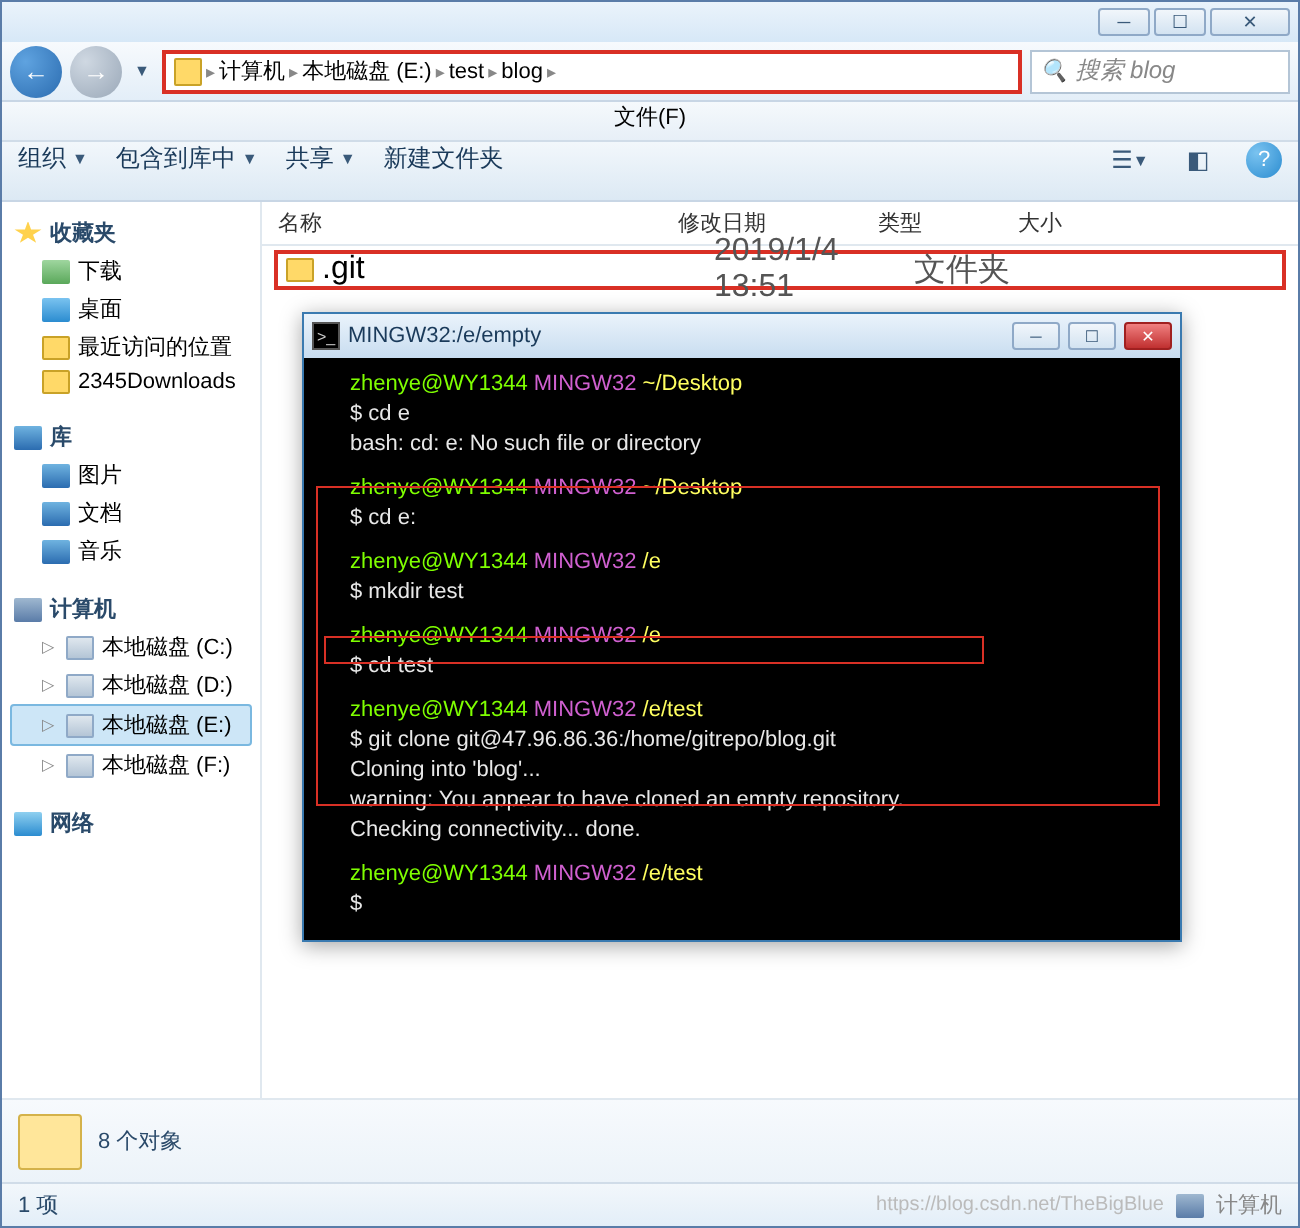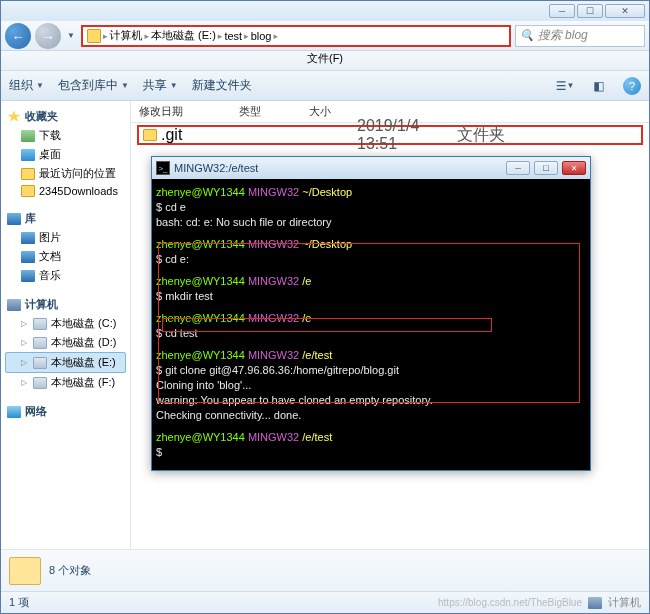--- a/index.html
+++ b/index.html
@@ -21,21 +21,21 @@
 .bc-icon { width: 14px; height: 14px; background: #ffd968; border: 1px solid #c9a227; border-radius: 1px; }
 .bc-sep { color: #888; font-size: 9px; }
 .searchbox { width: 130px; height: 22px; background: #fff; border: 1px solid #b4c5d6; display: flex; align-items: center; padding: 0 4px; gap: 4px; color: #888; font-style: italic; }
 .search-ico { color: #5a7ca8; font-size: 11px; }
 
 
 .menubar { height: 20px; background: linear-gradient(#f5f9fc,#e7eff7); border-bottom: 1px solid #d0dce8; display: flex; align-items: center; padding: 0 6px; gap: 12px; font-size: 11px; flex-direction: column; }
 .menu-item { cursor: pointer; }
 
 
-.toolbar { height: 30px; background: linear-gradient(#f2f7fb,#dce9f4); border-bottom: 1px solid #c8d6e5; display: flex; align-items: center; padding: 0 8px; gap: 14px; font-size: 12px; color: #1a3a5a; }
+.toolbar { height: 30px; background: linear-gradient(#f2f7fb,#dce9f4); border-bottom: 1px solid #c8d6e5; display: flex; align-items: flex-start; padding: 0 8px; gap: 14px; font-size: 12px; color: #1a3a5a; }
 .tool-item { display: flex; align-items: center; gap: 3px; cursor: pointer; }
 .tool-drop { font-size: 8px; color: #3a5a7a; }
 .toolbar-spacer { flex: 1; }
 .tool-icon { width: 20px; height: 18px; display: flex; align-items: center; justify-content: center; color: #3a5a7a; font-size: 12px; cursor: pointer; }
 .help-icon { width: 18px; height: 18px; border-radius: 50%; background: radial-gradient(circle at 30% 30%,#7ac3f0,#2b8cd0); color: #fff; display: flex; align-items: center; justify-content: center; font-size: 11px; cursor: pointer; }
 
 
 .body { flex: 1; display: flex; overflow: hidden; }
 .sidebar { width: 130px; background: #fff; border-right: 1px solid #e0e8ef; padding: 6px 4px; overflow-y: auto; font-size: 11px; }
 .nav-group { margin-bottom: 10px; }
@@ -67,21 +67,21 @@
 .fr-date { width: 100px; color: #555; }
 .fr-type { width: 70px; color: #555; }
 
 
 .term-window { position: absolute; left: 20px; top: 55px; width: 440px; border: 1px solid #3a7ab0; box-shadow: 0 2px 10px rgba(0,0,0,0.35); background: #000; }
 .term-title { height: 22px; background: linear-gradient(#eaf3fb,#c8ddf0); display: flex; align-items: center; padding: 0 4px; gap: 4px; font-size: 11px; color: #1a3a5a; }
 .term-ico { width: 14px; height: 14px; background: #000; border: 1px solid #555; font-size: 8px; color: #ccc; display: flex; align-items: center; justify-content: center; }
 .term-title-txt { flex: 1; }
 .term-btn { width: 24px; height: 14px; border: 1px solid #8fa9c7; background: linear-gradient(#f1f6fb,#d3e3f1); border-radius: 2px; font-size: 8px; display: flex; align-items: center; justify-content: center; color: #3a5a7a; cursor: pointer; }
 .term-btn.tclose { background: linear-gradient(#f08080,#c03030); color: #fff; border-color: #a02020; }
-.term-body { padding: 6px 4px 10px; font-family: Consolas, "Courier New", monospace; font-size: 11px; line-height: 15px; color: #ccc; position: relative; }
+.term-body { padding: 6px 23px 10px; font-family: Consolas, "Courier New", monospace; font-size: 11px; line-height: 15px; color: #ccc; position: relative; }
 .t-green { color: #7fff00; }
 .t-purple { color: #d060d0; }
 .t-yellow { color: #ffff60; }
 .t-white { color: #e8e8e8; }
 .term-redbox { position: absolute; border: 1px solid #d93025; left: 6px; right: 10px; top: 64px; height: 160px; pointer-events: none; }
 .term-hl { position: absolute; border: 1px solid #d93025; left: 10px; top: 139px; width: 330px; height: 14px; pointer-events: none; }
 
 
 .details { height: 42px; border-top: 1px solid #e0e8ef; background: linear-gradient(#f7fafd,#ecf3f9); display: flex; align-items: center; padding: 0 8px; gap: 8px; font-size: 11px; color: #2a4a6a; }
 .big-folder { width: 32px; height: 28px; background: #ffe69a; border: 1px solid #d4b24a; border-radius: 2px; }
@@ -222,37 +222,38 @@
       <div class="nav-group">
         <div class="nav-head">
             <span class="ico net"></span>
             <span>网络</span>
           </div>
       </div>
     </div>
 
     <div class="content">
       <div class="cols">
+        <div class="col-name">名称</div>
         <div class="col-date">修改日期</div>
         <div class="col-type">类型</div>
         <div class="col-size">大小</div>
       </div>
       <div class="file-list">
         <div class="file-row">
           <span class="ico folder"></span>
           <span class="fr-name">.git</span>
           <span class="fr-date">2019/1/4 13:51</span>
           <span class="fr-type">文件夹</span>
         </div>
       </div>
 
       <div class="term-window">
         <div class="term-title">
           <span class="term-ico">&gt;_</span>
-          <span class="term-title-txt">MINGW32:/e/test</span>
+          <span class="term-title-txt">MINGW32:/e/empty</span>
           <span class="term-btn">─</span>
           <span class="term-btn">☐</span>
           <span class="term-btn tclose">✕</span>
         </div>
         <div class="term-body" id="term-body">
           <div class="term-redbox"></div>
           <div class="term-hl"></div>
         <div><span class="t-green">zhenye@WY1344 </span><span class="t-purple">MINGW32 </span><span class="t-yellow">~/Desktop</span></div>
             <div class="t-white">$ cd e</div>
             <div class="t-white">bash: cd: e: No such file or directory</div>

